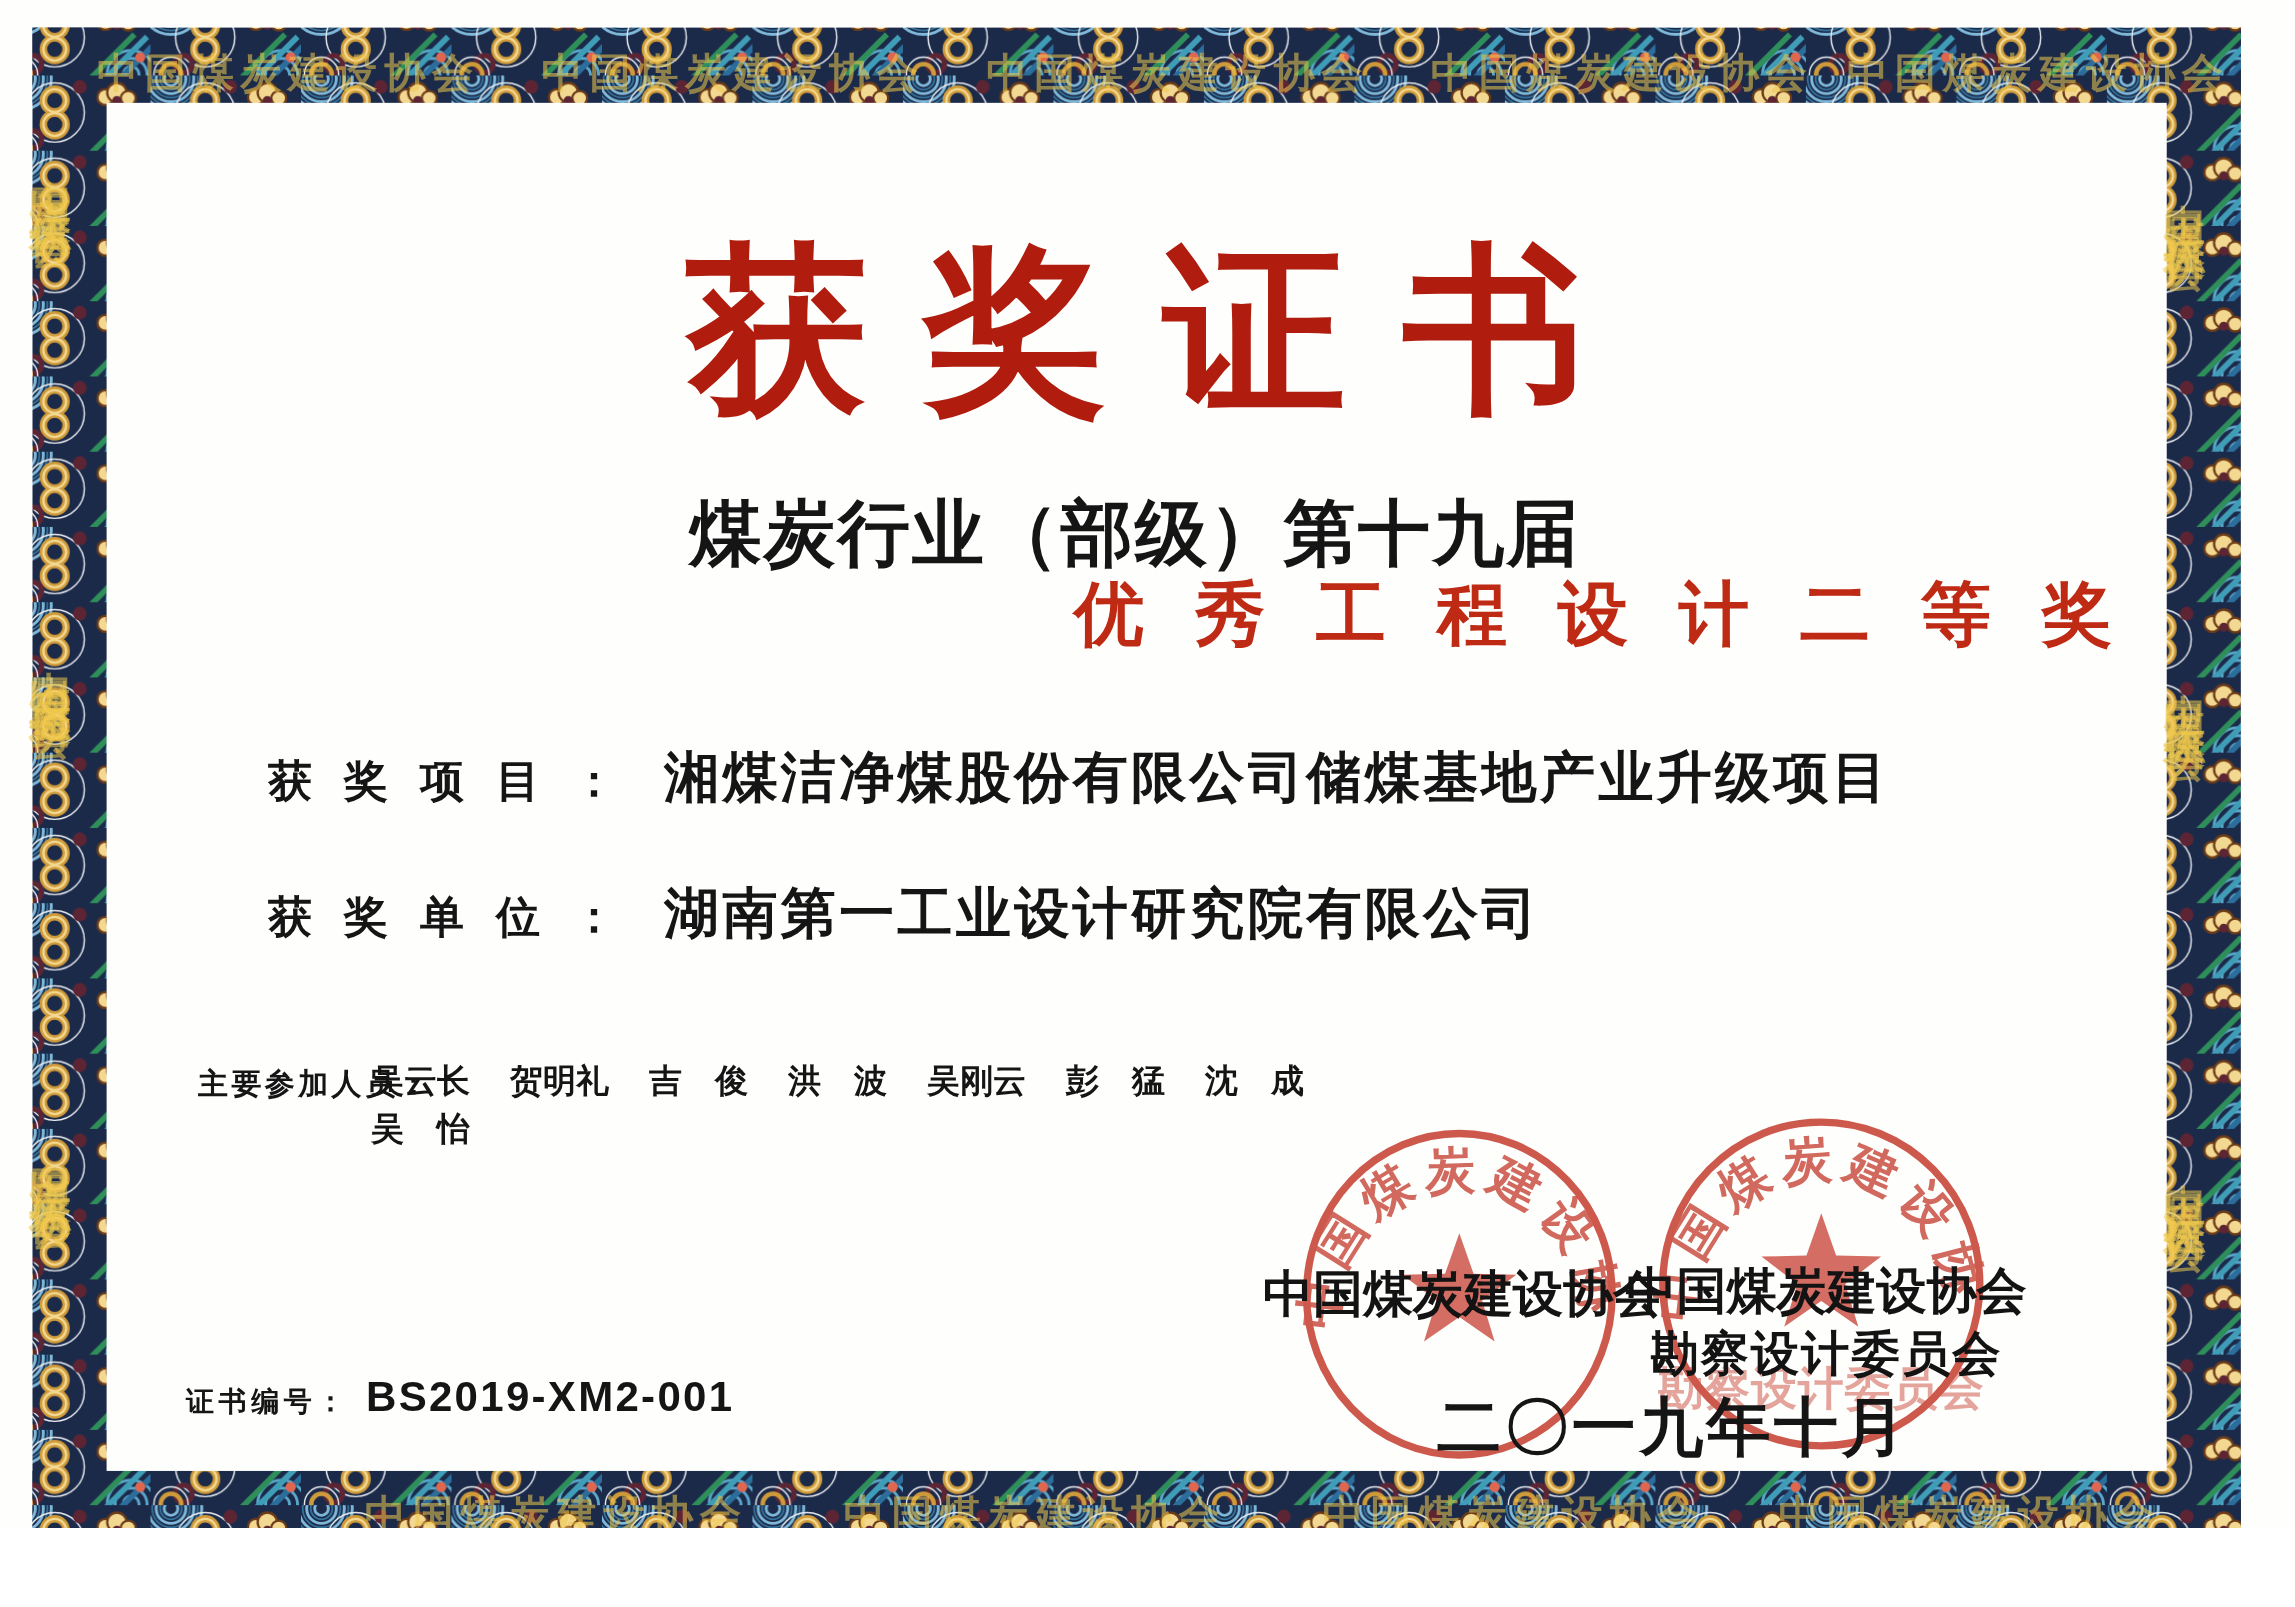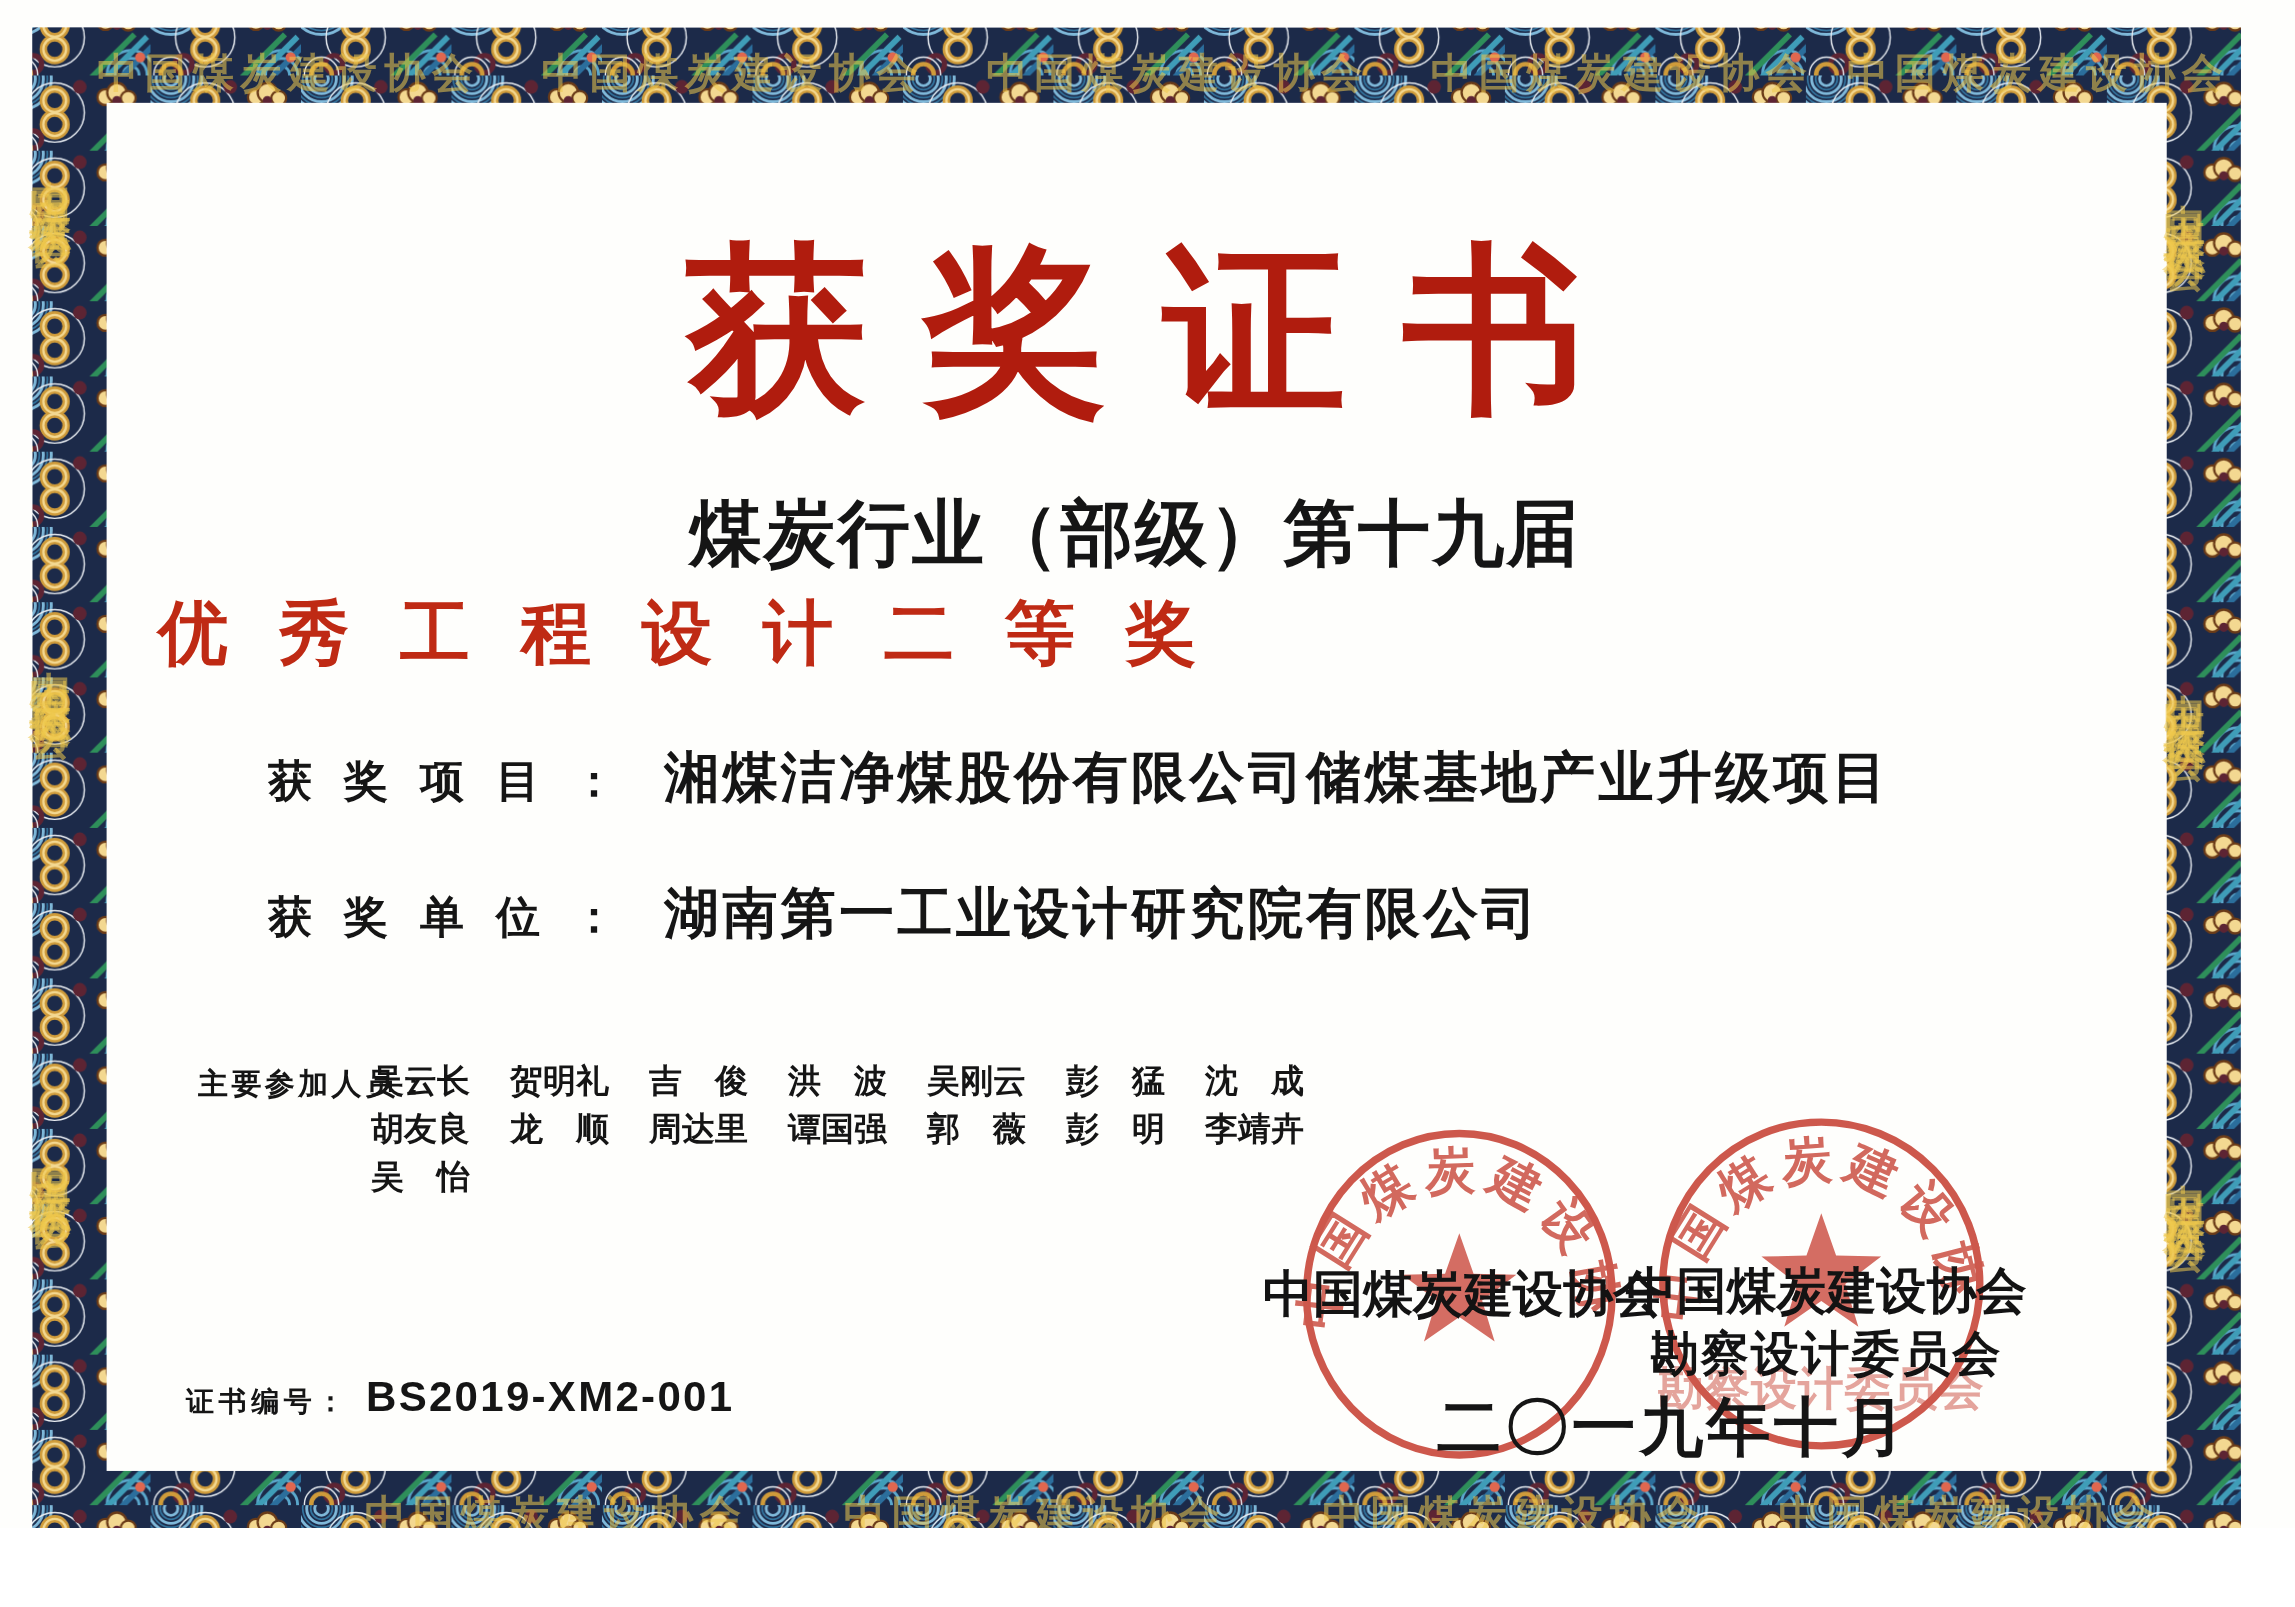--- a/index.html
+++ b/index.html
@@ -23,22 +23,22 @@
     font-size:182px;font-weight:700;
     letter-spacing:57px;padding-left:57px;box-sizing:border-box;
   }
   .subtitle{
     left:107px;top:486px;width:2056px;
     text-align:center;
     font-size:72px;font-weight:700;letter-spacing:2.3px;
     font-family:"DejaVu Serif","Liberation Serif",serif;
   }
   .award{
-    left:107px;top:587px;width:2056px;
-    text-align:left;
+    left:107px;top:568px;width:2056px;
+    text-align:right;
     font-size:70px;font-weight:700;
     letter-spacing:51px;padding-left:51px;box-sizing:border-box;
     font-family:"DejaVu Serif","Liberation Serif",serif;
   }
   .field{left:268px;display:flex;align-items:baseline;}
   .field-project{top:741px;}
   .field-unit{top:877px;}
   .field-label{
     font-size:44px;font-weight:700;letter-spacing:32px;
     font-family:"DejaVu Serif","Liberation Serif",serif;
@@ -198,29 +198,20 @@
     <div class="names-row">
         <span>吴云长</span>
         <span>贺明礼</span>
         <span>吉　俊</span>
         <span>洪　波</span>
         <span>吴刚云</span>
         <span>彭　猛</span>
         <span>沈　成</span>
       </div>
     <div class="names-row">
-        <span>胡友良</span>
-        <span>龙　顺</span>
-        <span>周达里</span>
-        <span>谭国强</span>
-        <span>郭　薇</span>
-        <span>彭　明</span>
-        <span>李靖卉</span>
-      </div>
-    <div class="names-row">
         <span>吴　怡</span>
       </div>
   </div>
 
   <div class="txt stamp-overlay ov-left">中国煤炭建设协会</div>
   <div class="txt stamp-overlay ov-right1">中国煤炭建设协会</div>
   <div class="txt stamp-overlay ov-right2">勘察设计委员会</div>
 
   <div class="txt date-line">二〇一九年十月</div>
 

